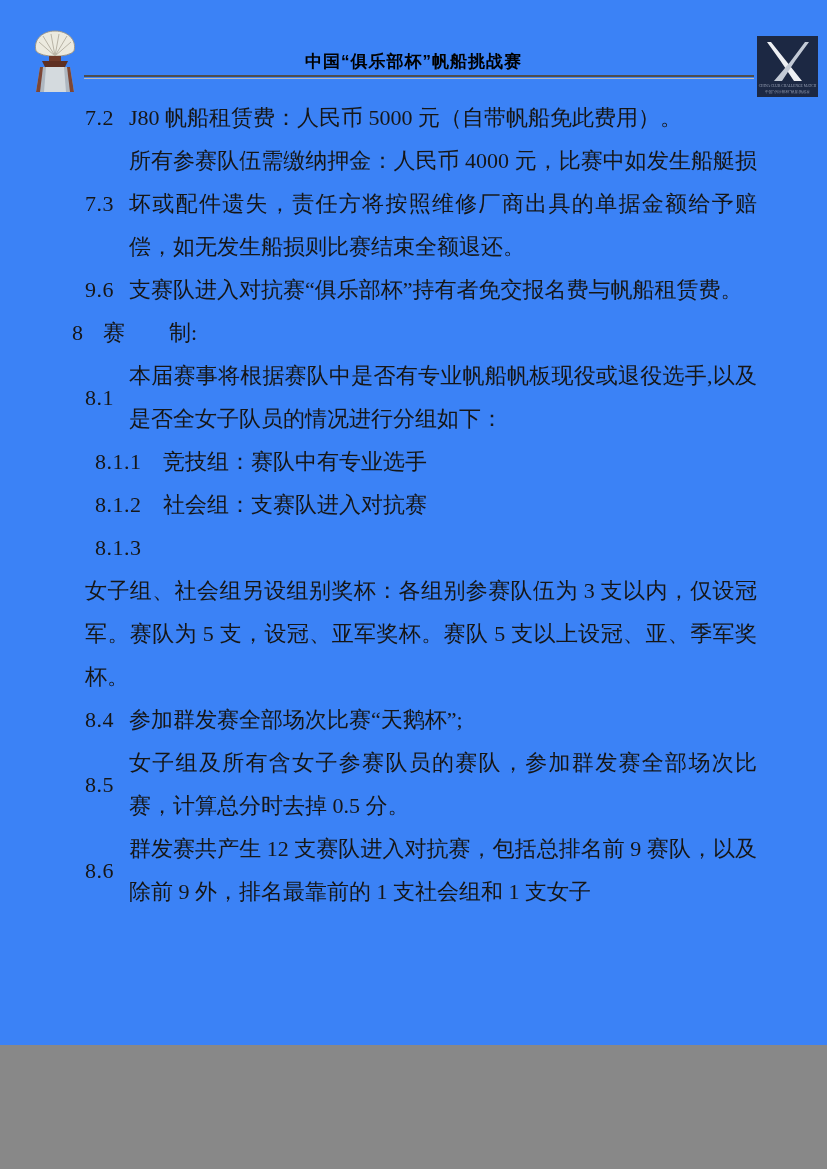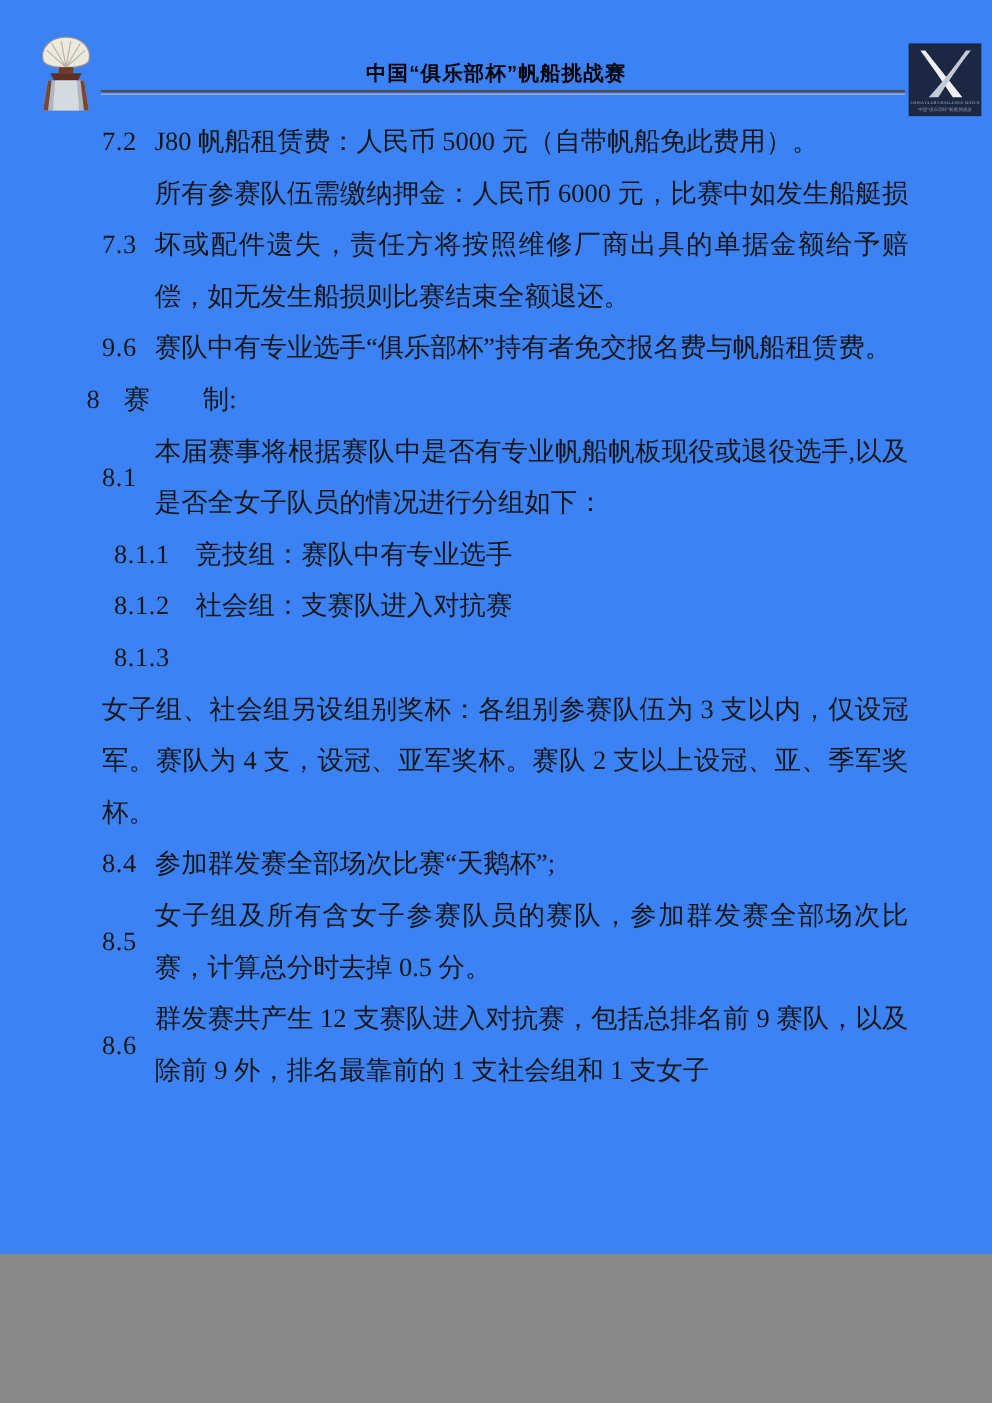--- a/index.html
+++ b/index.html
@@ -76,26 +76,26 @@
 
   <div class="doc-body">
 
     <div class="item l2">
       <span class="num">7.2</span>
       <span class="txt">J80 帆船租赁费：人民币 5000 元（自带帆船免此费用）。</span>
     </div>
 
     <div class="item l2">
       <span class="num">7.3</span>
-      <span class="txt">所有参赛队伍需缴纳押金：人民币 6000 元，比赛中如发生船艇损坏或配件遗失，责任方将按照维修厂商出具的单据金额给予赔偿，如无发生船损则比赛结束全额退还。</span>
+      <span class="txt">所有参赛队伍需缴纳押金：人民币 4000 元，比赛中如发生船艇损坏或配件遗失，责任方将按照维修厂商出具的单据金额给予赔偿，如无发生船损则比赛结束全额退还。</span>
     </div>
 
     <div class="item l2">
       <span class="num">9.6</span>
-      <span class="txt">赛队中有专业选手“俱乐部杯”持有者免交报名费与帆船租赁费。</span>
+      <span class="txt">支赛队进入对抗赛“俱乐部杯”持有者免交报名费与帆船租赁费。</span>
     </div>
 
     <div class="item l1">
       <span class="num">8</span>
       <span class="txt">赛　　制:</span>
     </div>
 
     <div class="item l2">
       <span class="num">8.1</span>
       <span class="txt">本届赛事将根据赛队中是否有专业帆船帆板现役或退役选手,以及是否全女子队员的情况进行分组如下：</span>
@@ -110,21 +110,21 @@
       <span class="num">8.1.2</span>
       <span class="txt">社会组：支赛队进入对抗赛</span>
     </div>
 
     <div class="item l3">
       <span class="num">8.1.3</span>
     </div>
 
 
     <div class="item l2">
-      <span class="txt">女子组、社会组另设组别奖杯：各组别参赛队伍为 3 支以内，仅设冠军。赛队为 4 支，设冠、亚军奖杯。赛队 2 支以上设冠、亚、季军奖杯。</span>
+      <span class="txt">女子组、社会组另设组别奖杯：各组别参赛队伍为 3 支以内，仅设冠军。赛队为 5 支，设冠、亚军奖杯。赛队 5 支以上设冠、亚、季军奖杯。</span>
     </div>
 
     <div class="item l2">
       <span class="num">8.4</span>
       <span class="txt">参加群发赛全部场次比赛“天鹅杯”;</span>
     </div>
 
     <div class="item l2">
       <span class="num">8.5</span>
       <span class="txt">女子组及所有含女子参赛队员的赛队，参加群发赛全部场次比赛，计算总分时去掉 0.5 分。</span>

